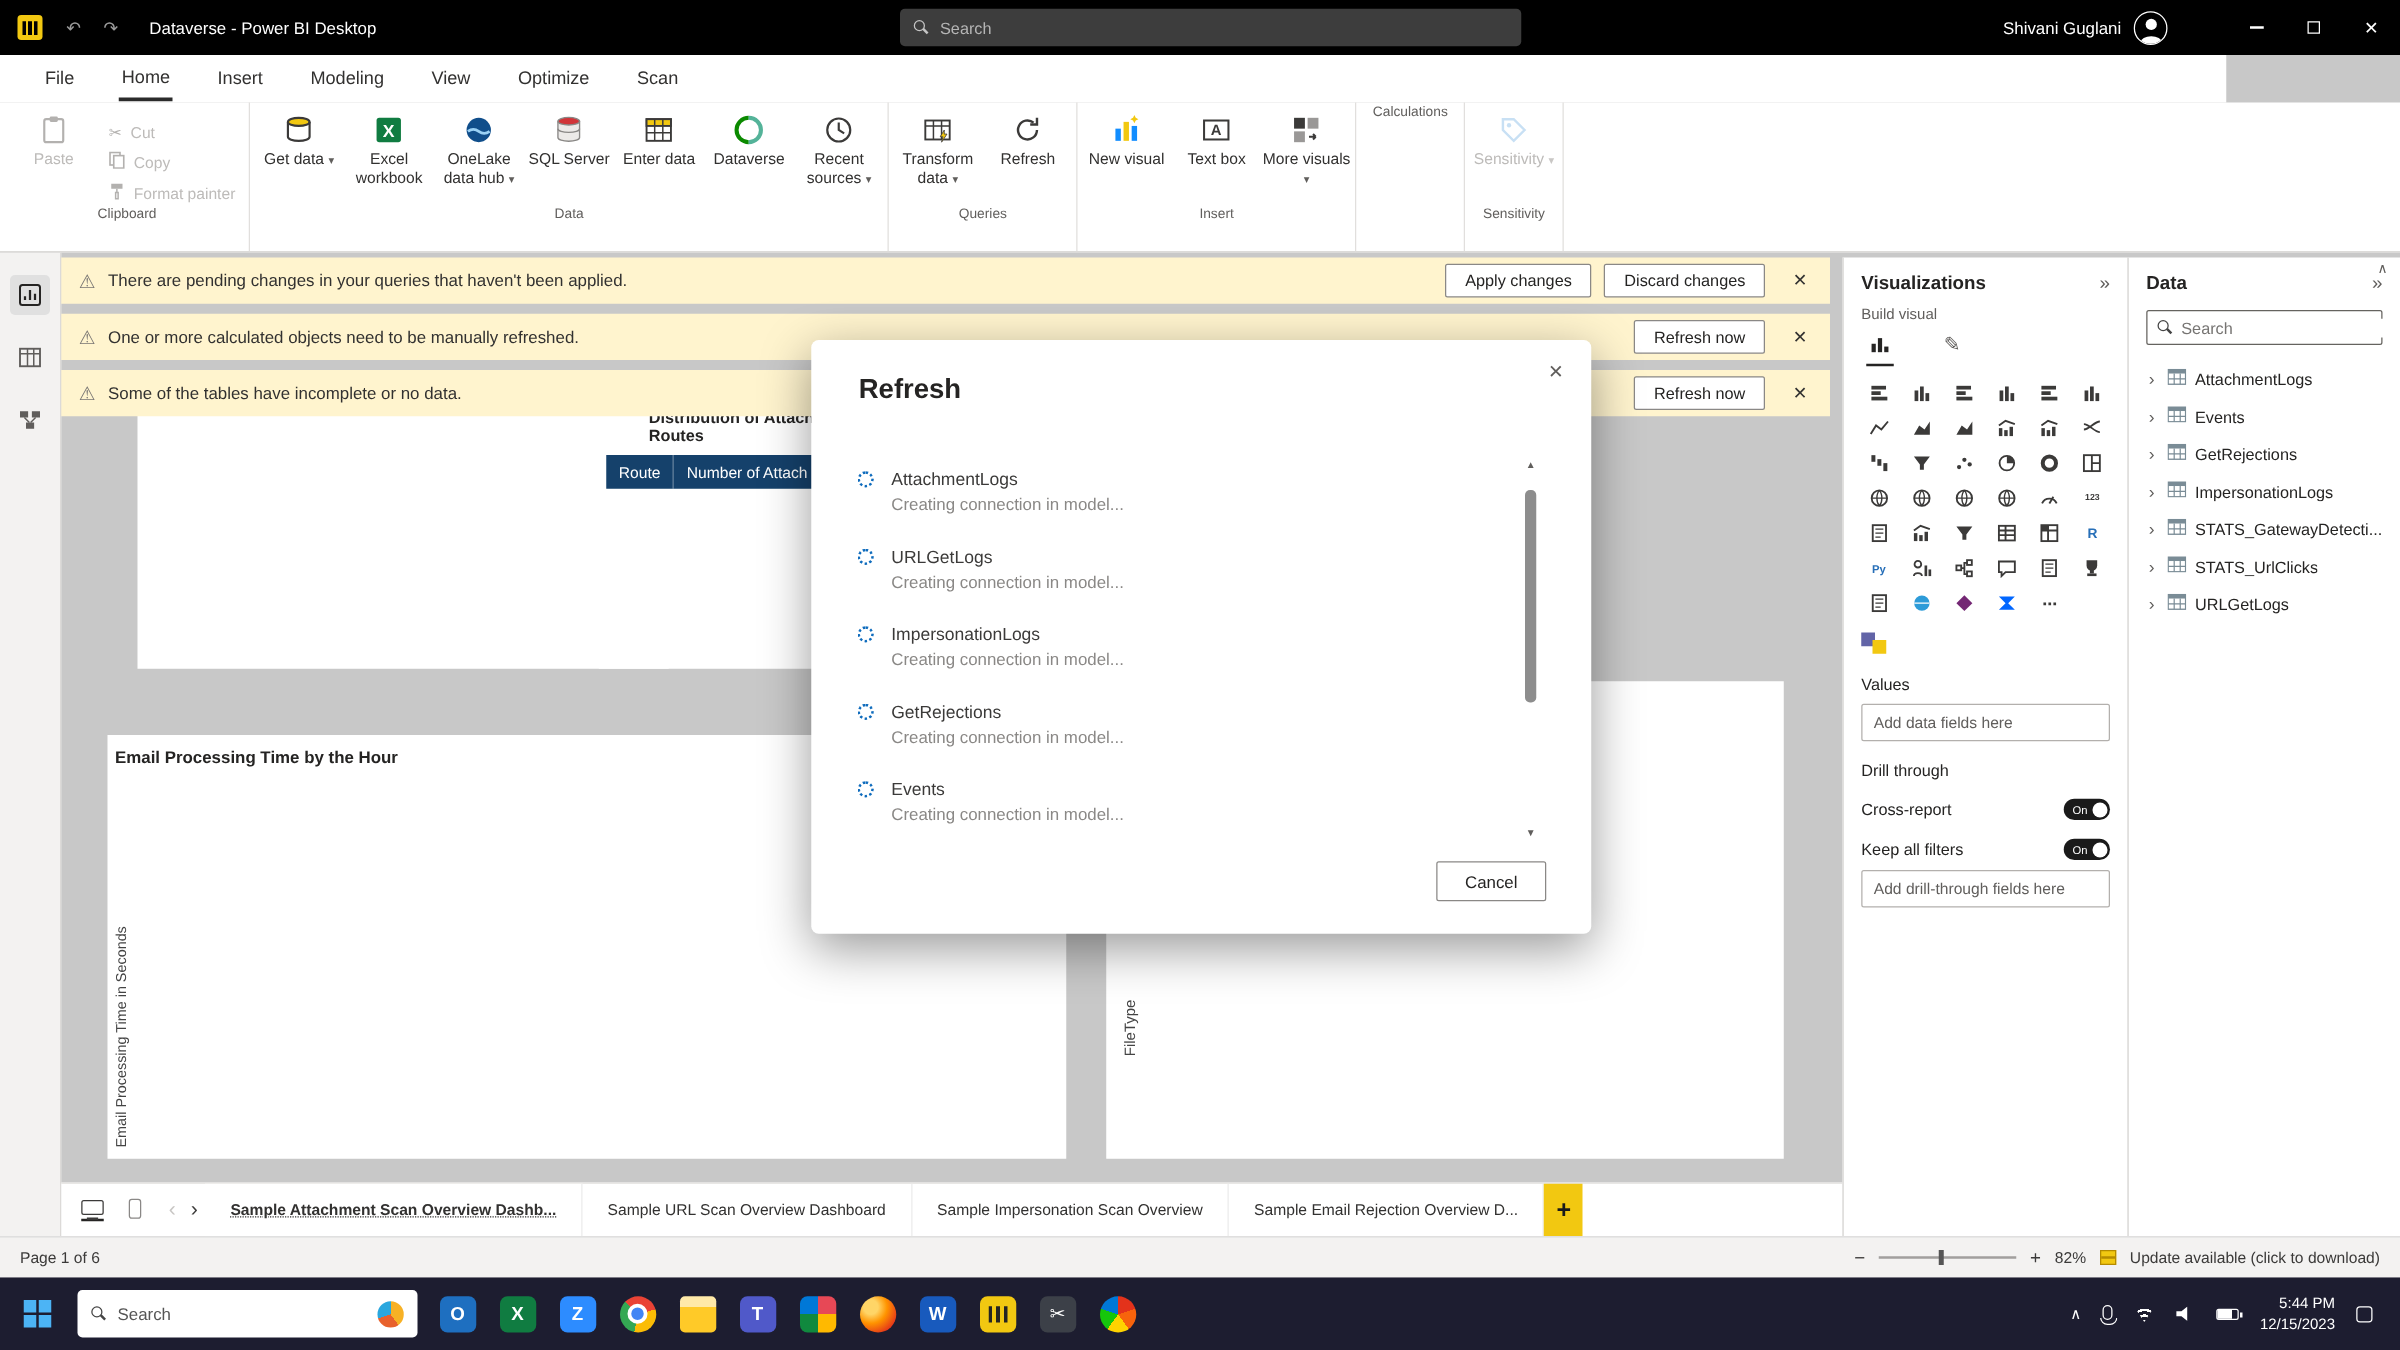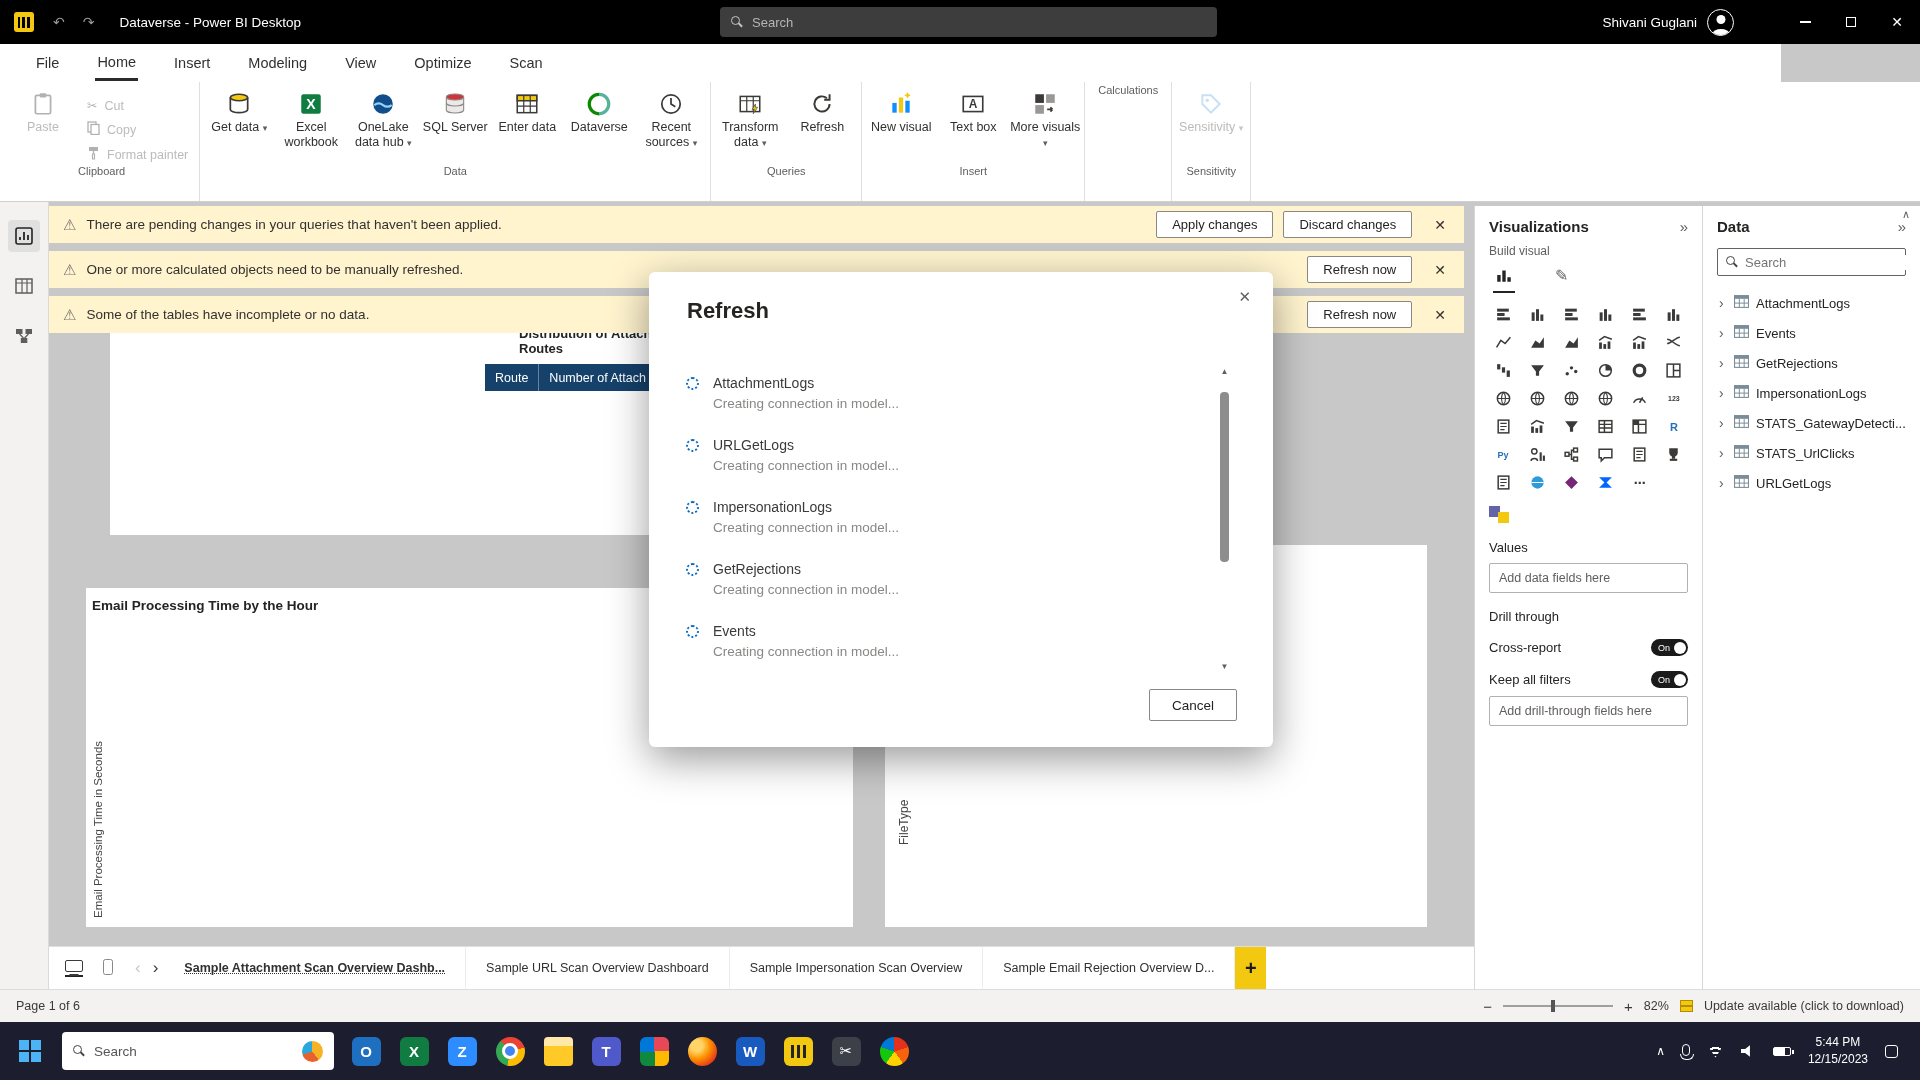--- a/index.html
+++ b/index.html
@@ -170,21 +170,21 @@
 .ic-power-bi::after{content:'';width:15px;height:13px;background:linear-gradient(90deg,#252423 0 3px,transparent 3px 6px,#252423 6px 9px,transparent 9px 12px,#252423 12px 15px)}
 .ic-paint{border-radius:50%;background:conic-gradient(#e3321b 0 20%,#f7630c 20% 40%,#ffd300 40% 60%,#16c60c 60% 80%,#0078d7 80%)}
 .tray{margin-left:auto;display:flex;align-items:center;gap:17px;color:#fff;padding-right:16px}
 .tray-chev{font-size:12px;color:#fff}
 .mic{width:8px;height:12px;border:1.5px solid #fff;border-radius:4px;position:relative;margin-bottom:3px}
 .mic::after{content:'';position:absolute;left:-3px;bottom:-5px;width:12px;height:5px;border:1.5px solid #fff;border-top:none;border-radius:0 0 6px 6px}
 .wifi{width:17px;height:13px;background:radial-gradient(circle at 50% 100%,#fff 0 2px,transparent 2px 4.5px,#fff 4.5px 6.5px,transparent 6.5px 9px,#fff 9px 11px,transparent 11px);clip-path:polygon(50% 100%,0 0,100% 0)}
 .vol{width:15px;height:13px;background:#fff;clip-path:polygon(0 35%,28% 35%,60% 5%,60% 95%,28% 65%,0 65%)}
 .batt{width:18px;height:9px;border:1.5px solid #fff;border-radius:2px;position:relative;background:linear-gradient(90deg,#fff 0 70%,transparent 70%)}
 .batt::after{content:'';position:absolute;right:-4px;top:2px;width:2px;height:4px;background:#fff}
-.clock{text-align:center;font-size:12px;line-height:1.4;color:#fff}
+.clock{text-align:right;font-size:12px;line-height:1.4;color:#fff}
 .bell{width:13px;height:13px;border:1.5px solid #fff;border-radius:3px}
 
 .gal-cell .st{fill:none;stroke:#3b3a39;stroke-width:1.4}
 .gal-cell .fl{fill:#3b3a39}
 </style>
 </head>
 <body>
 
 <div id="titlebar" data-interactable="false">
   <span class="app-ic" data-interactable="false"></span>

